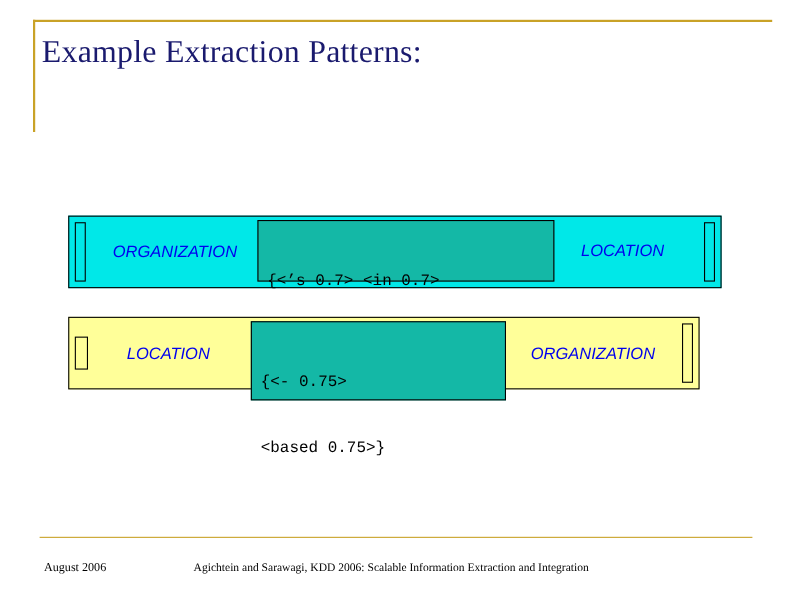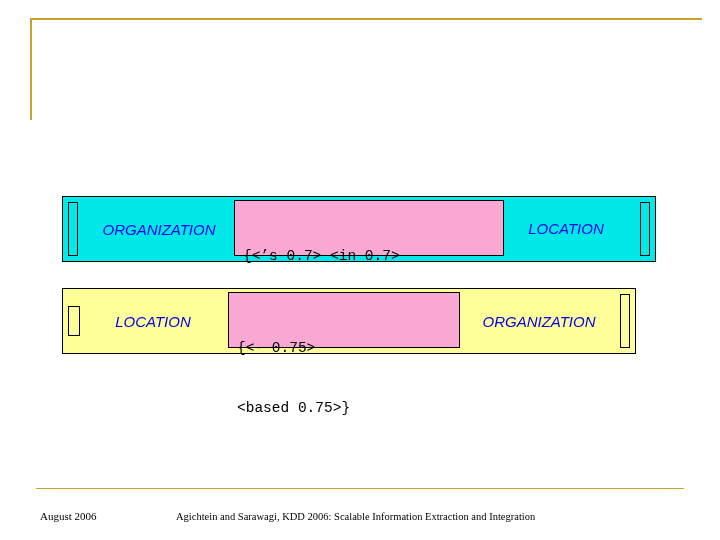--- a/index.html
+++ b/index.html
@@ -123,21 +123,21 @@
   .entity-label {
     font-family: "Liberation Sans", sans-serif;
     font-style: italic;
     font-size: 15px;
     color: #0000ee;
   }
   .pattern-box {
     position: absolute;
     box-sizing: border-box;
     border: 1px solid #000000;
-    background: #f9a8d4;
+    background: #14b8a6;
     font-family: "Liberation Mono", monospace;
     font-size: 14.5px;
     line-height: 1.38;
     color: #000000;
     padding: 5px 8px;
     white-space: pre;
   }
 
   
   .r1-left {
@@ -163,21 +163,21 @@
   .r2-left {
     left: 86px;
     top: 306px;
     width: 134px;
     height: 30px;
   }
   .r2-pattern {
     left: 228px;
     top: 292px;
     width: 232px;
-    height: 56px;
+    height: 72px;
   }
   .r2-right {
     left: 462px;
     top: 306px;
     width: 154px;
     height: 30px;
   }
 
   
   .footer-date {
@@ -198,20 +198,21 @@
     margin-left: 14px;
   }
 </style>
 </head>
 <body>
 
 <div class="top-rule"></div>
 <div class="left-rule"></div>
 
 <div class="title">
+  <div>Example Extraction Patterns:</div>
 </div>
 
 <div class="row row-cyan"></div>
 <div class="side-bar cyan-left-bar"></div>
 <div class="side-bar cyan-right-bar"></div>
 
 <div class="cell r1-left">
   <span class="entity-label">ORGANIZATION</span>
 </div>
 

